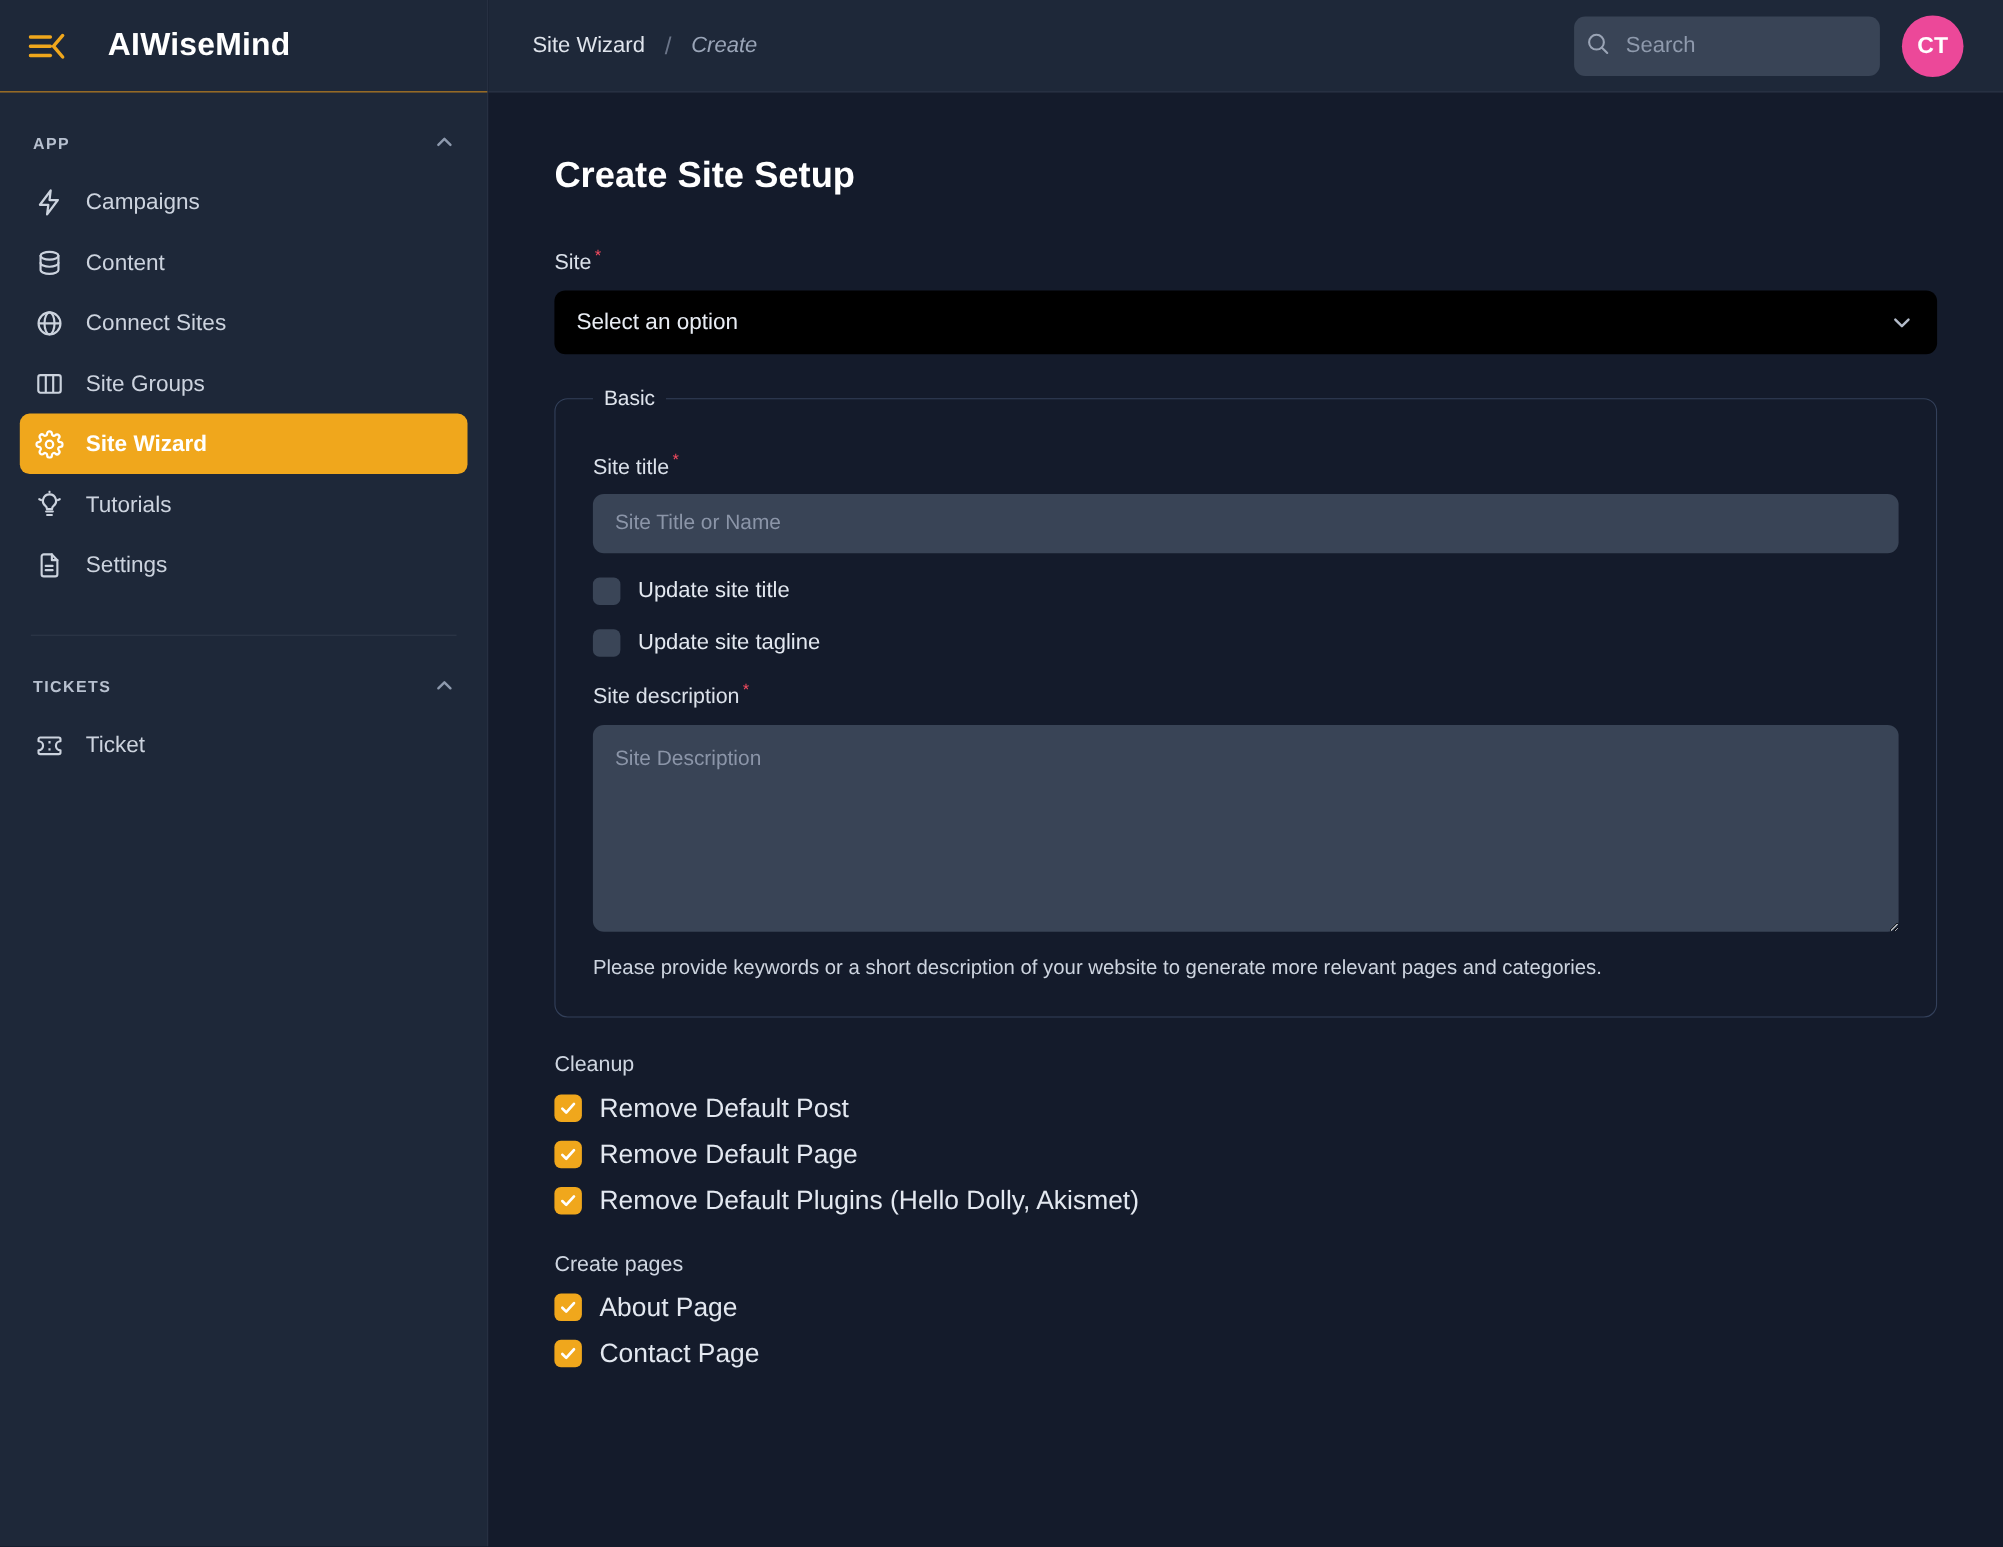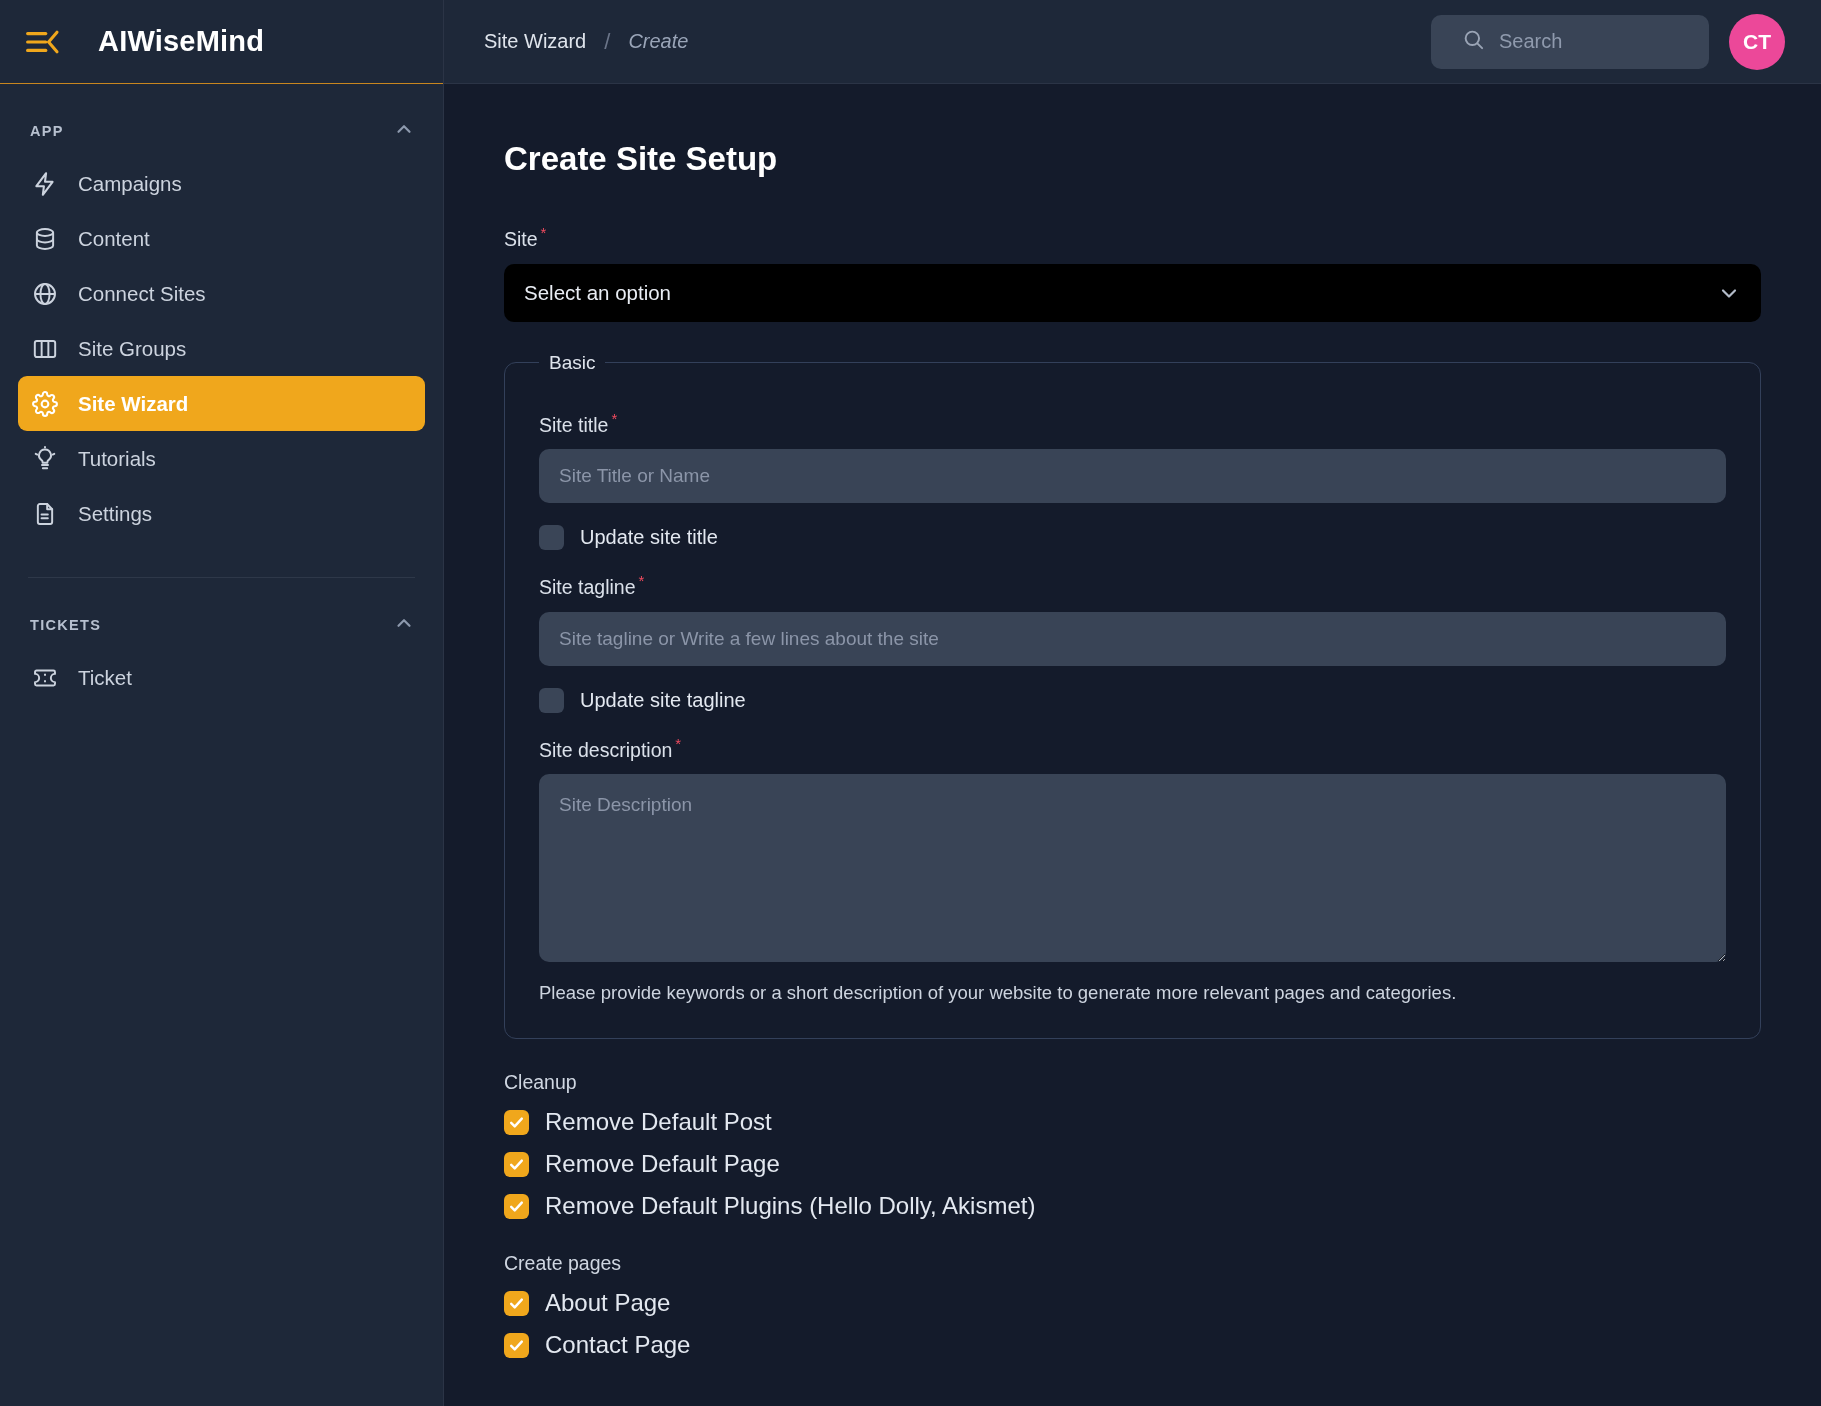--- a/index.html
+++ b/index.html
@@ -61,21 +61,21 @@
     padding: 0 36px 0 40px;
     border-bottom: 1px solid #2b3446;
   }
   .crumbs { display: flex; align-items: center; gap: 18px; font-size: 20px; }
   .crumb-link { color: #dfe4ec; cursor: pointer; }
   .crumb-sep { color: #6b7589; font-size: 22px; }
   .crumb-cur { color: #9aa5b8; font-style: italic; }
   .topbar-right { margin-left: auto; display: flex; align-items: center; gap: 20px; }
   .search {
     width: 278px; height: 54px; background: #394456; border-radius: 10px;
-    display: flex; align-items: center; gap: 14px; padding: 0 31px; cursor: text; justify-content: flex-end;
+    display: flex; align-items: center; gap: 14px; padding: 0 10px; cursor: text; justify-content: flex-end;
   }
   .search svg { width: 23px; height: 23px; color: #9aa4b5; flex:0 0 23px; }
   .search input {
     background: transparent; border: 0; outline: 0;
     color: #e6eaf1; font-size: 20px; font-family: inherit; width: 100%;
   }
   .search input::placeholder { color: #8f9aad; }
   .avatar {
     width: 56px; height: 56px; border-radius: 50%;
     background: #ec4899; color: #ffffff;
@@ -313,26 +313,20 @@
           <input class="txt-input" type="text" placeholder="Site Title or Name" style="">
         </div>
 
         <div class="cb-row">
           <span class="cb">
             
           </span>
           <span class="cb-label">Update site title</span>
         </div>
 
-        <div class="f-block">
-          <label class="field-label">
-            <span>Site tagline</span><span class="req">*</span>
-          </label>
-          <input class="txt-input" type="text" placeholder="Site tagline or Write a few lines about the site" style="">
-        </div>
 
         <div class="cb-row">
           <span class="cb">
             
           </span>
           <span class="cb-label">Update site tagline</span>
         </div>
 
         <div class="f-block">
           <label class="field-label">

